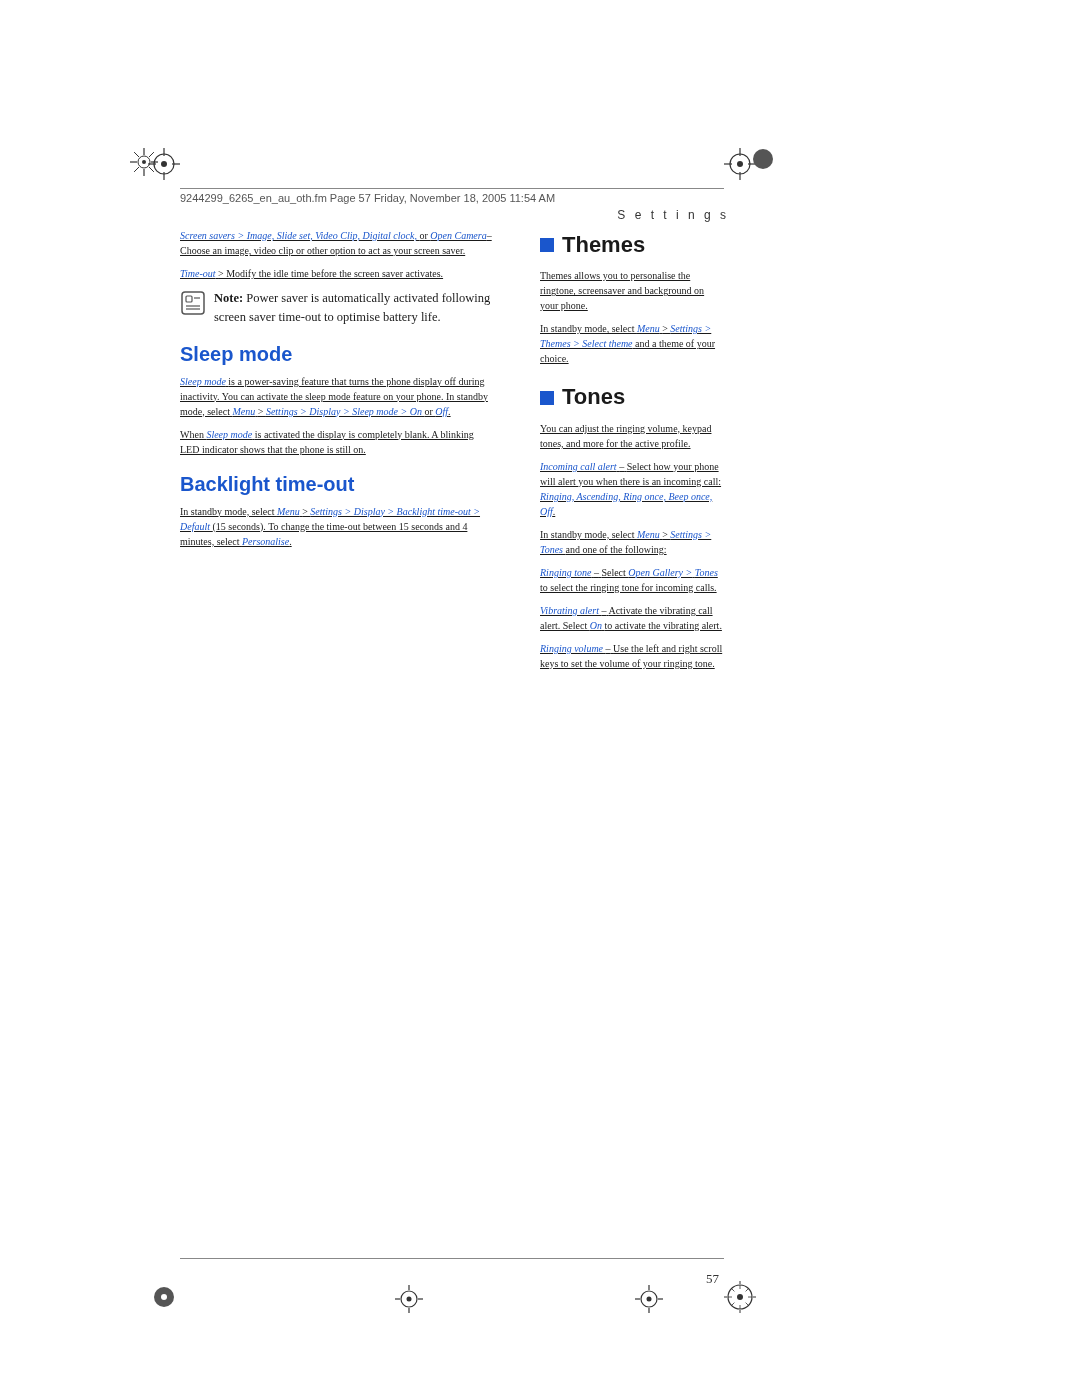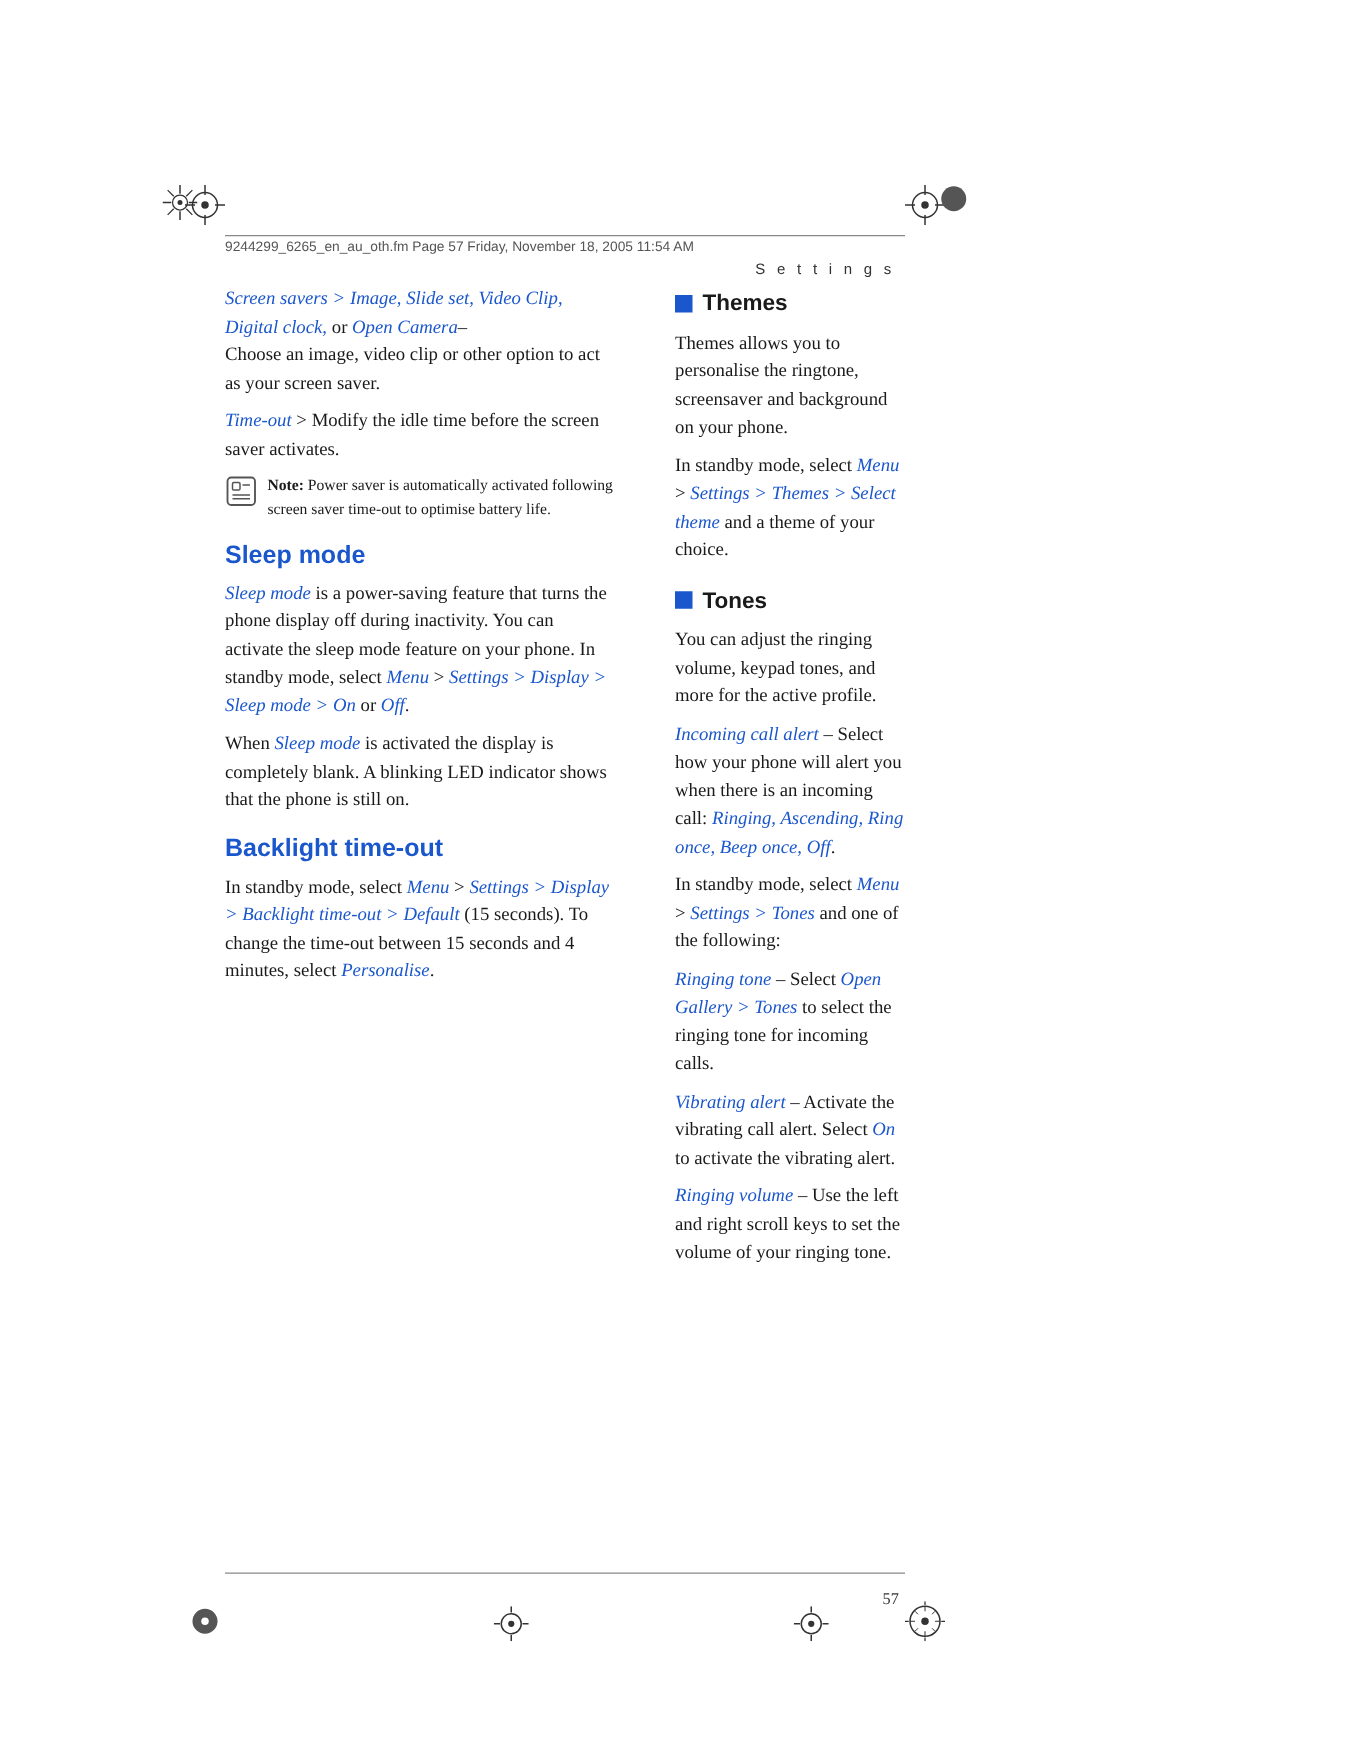--- a/index.html
+++ b/index.html
@@ -31,21 +31,21 @@
       padding-top: 3px;
       font-size: 11px;
       color: #555;
       font-family: Arial, sans-serif;
     }
 
     
     .settings-label {
       position: absolute;
       top: 208px;
-      right: 188px;
+      right: 175px;
       font-size: 12px;
       letter-spacing: 3px;
       color: #333;
       font-family: Arial, sans-serif;
     }
 
     
     .content-area {
       position: absolute;
       top: 228px;
@@ -70,39 +70,40 @@
     
     .blue-link {
       color: #1a56cc;
       font-style: italic;
     }
 
     
     p {
       margin-bottom: 8px;
       line-height: 1.5;
-      font-size: 15px;
+      font-size: 10px;
+      text-decoration: underline;
     }
 
     
     .section-heading {
       display: flex;
       align-items: center;
       gap: 8px;
       margin-bottom: 10px;
       margin-top: 4px;
     }
     .section-heading-box {
       width: 14px;
       height: 14px;
       background: #1a56cc;
       flex-shrink: 0;
     }
     .section-heading-text {
-      font-size: 18px;
+      font-size: 22px;
       font-weight: bold;
       color: #1a1a1a;
       font-family: Arial, Helvetica, sans-serif;
       line-height: 1.2;
     }
 
     
     .subsection-heading {
       font-size: 20px;
       color: #1a56cc;

